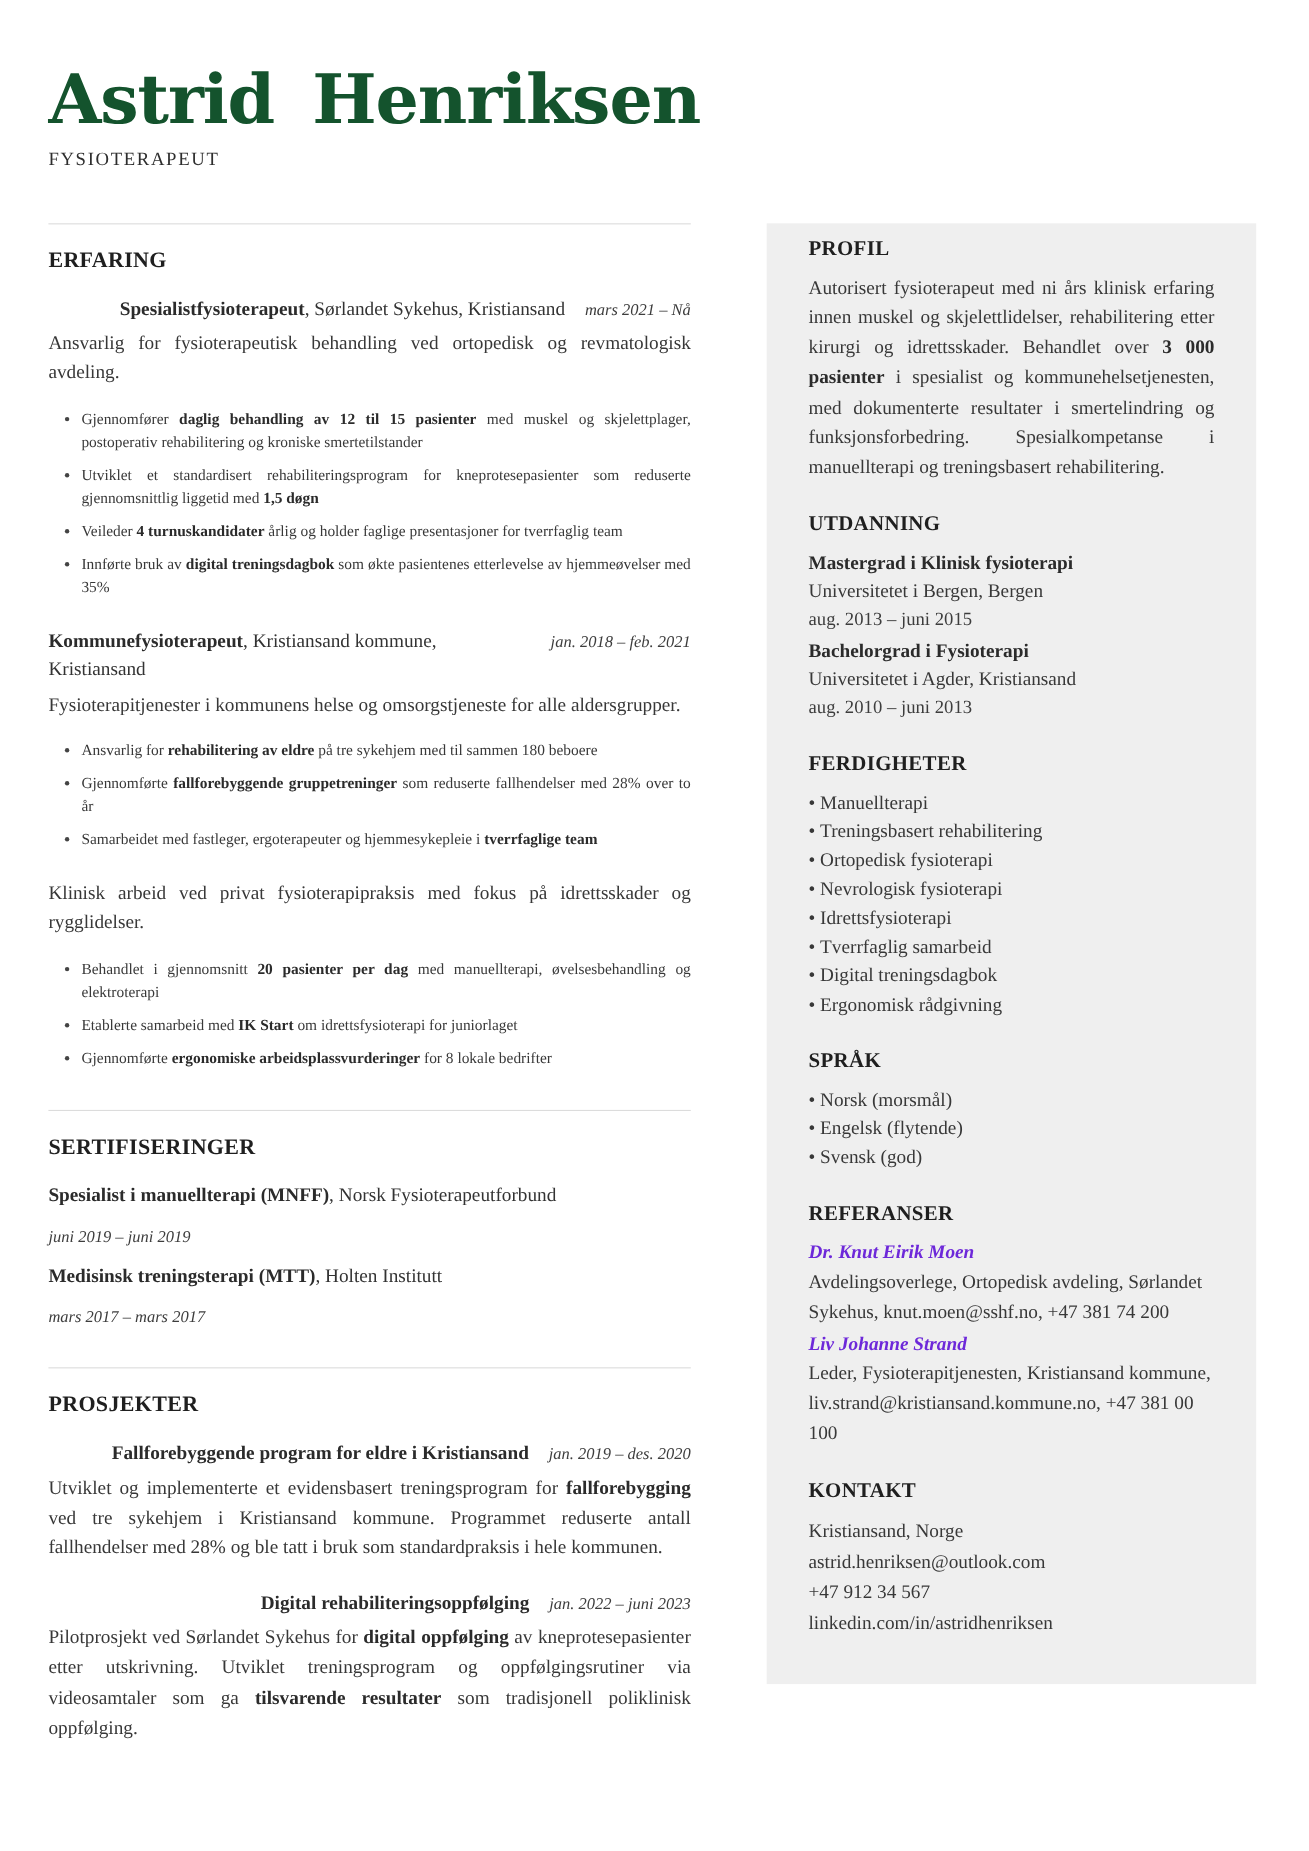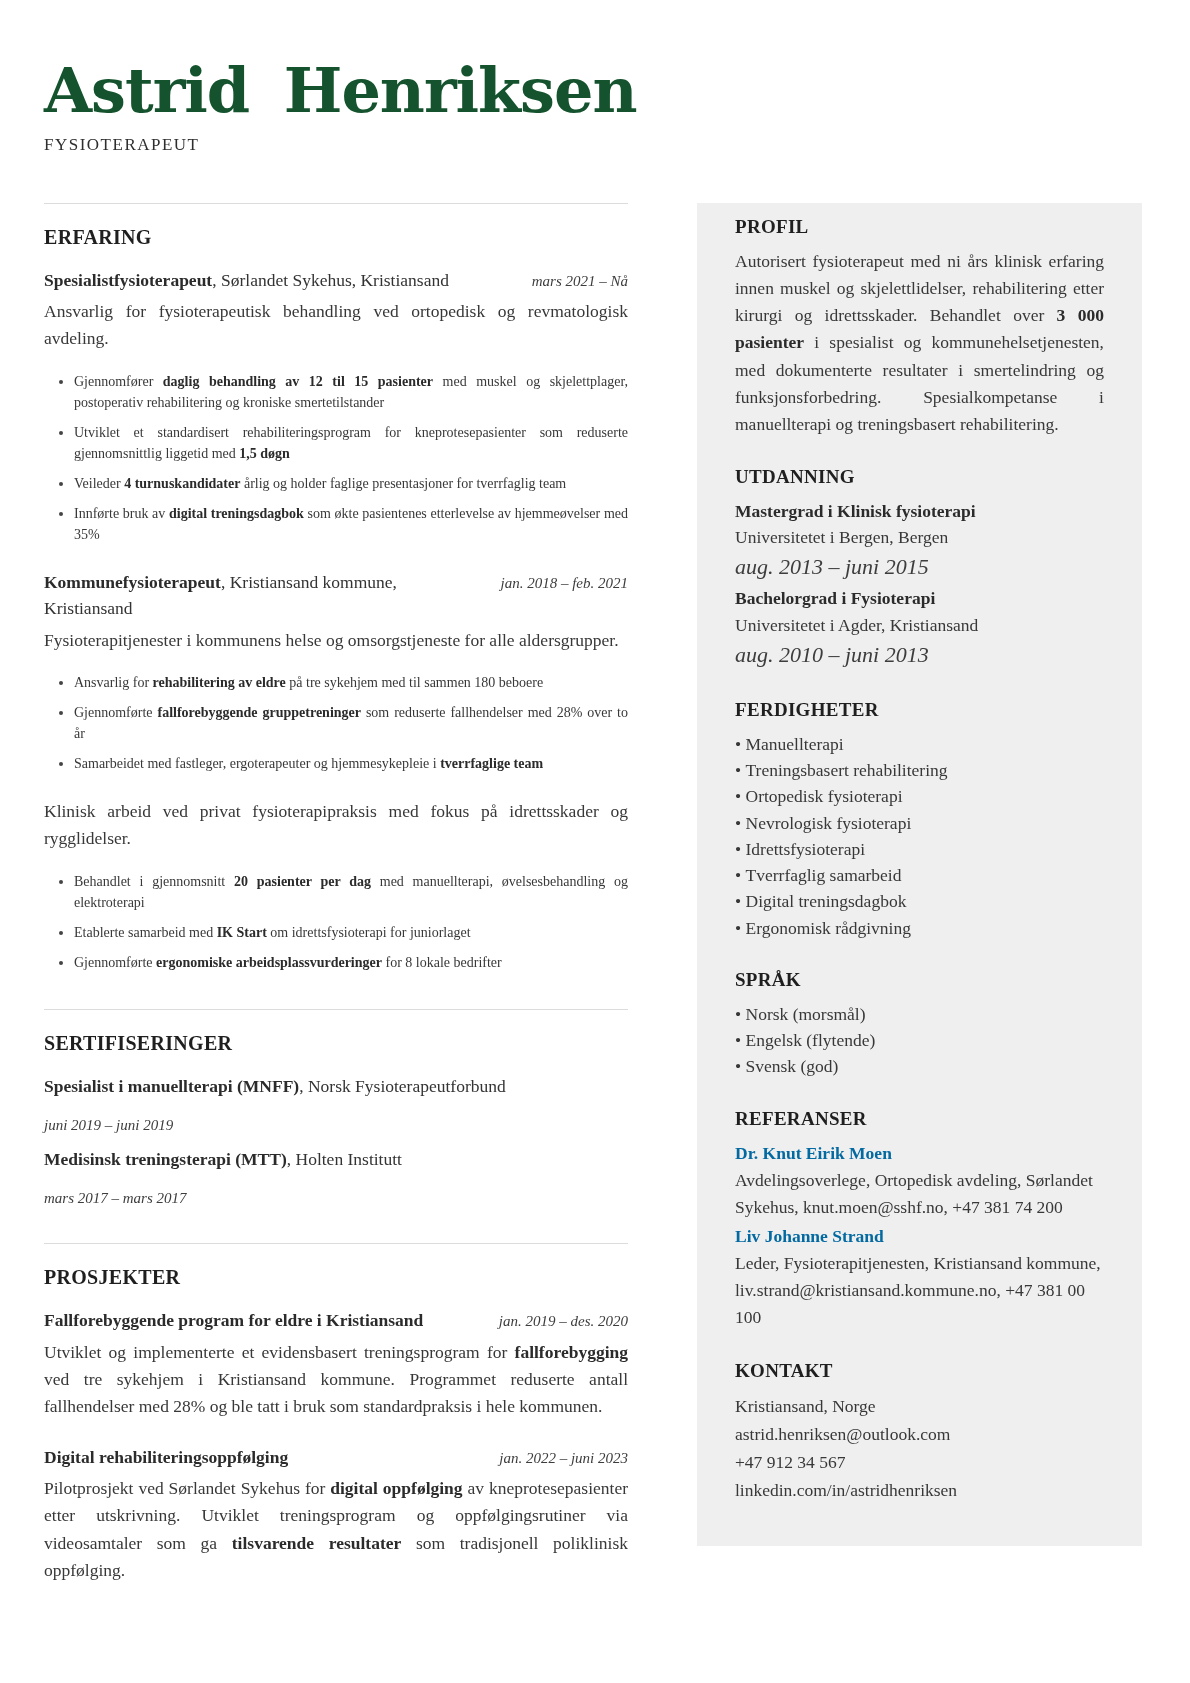--- a/index.html
+++ b/index.html
@@ -50,21 +50,21 @@
     font-size: 20px;
     font-weight: 700;
     color: #1f1f1f;
     letter-spacing: 0.3px;
     margin: 0 0 18px 0;
   }
   .entry { margin-bottom: 24px; }
   .entry:last-child { margin-bottom: 0; }
   .entry-head {
     display: flex;
-    justify-content: space-between;
+    justify-content: flex-end;
     align-items: baseline;
     gap: 18px;
   }
   .entry-title { font-size: 17.5px; color: #333; line-height: 1.5; }
   .entry-title b, .entry-summary b, .bullets b, .entry-body b, .sb-body b { color: #2b2b2b; }
   .entry-date {
     font-size: 15px;
     font-style: italic;
     color: #3d3d3d;
     white-space: nowrap;
@@ -115,30 +115,30 @@
   }
   .sb-body {
     font-size: 17.5px;
     line-height: 1.55;
     text-align: justify;
     color: #383838;
   }
   .edu-item { margin-bottom: 2px; }
   .edu-degree { font-weight: 700; font-size: 17.5px; line-height: 1.5; color: #2b2b2b; }
   .edu-school { font-size: 17.5px; line-height: 1.5; color: #383838; }
-  .edu-date { font-size: 22px; font-style: italic; line-height: 1.5; color: #3d3d3d; }
+  .edu-date { font-size: 17px; line-height: 1.5; color: #3d3d3d; }
   ul.sb-list { margin: 0; padding: 0; list-style: none; }
   ul.sb-list li {
     font-size: 17.5px;
     line-height: 1.5;
     color: #383838;
   }
   ul.sb-list li::before { content: "\2022\00a0"; color: #383838; }
   .ref-item { margin-bottom: 2px; }
-  .ref-name { font-weight: 700; font-size: 17.5px; line-height: 1.55; color: #0369a1; }
+  .ref-name { font-weight: 700; font-size: 17.5px; line-height: 1.55; color: #6d28d9; font-style: italic; }
   .ref-detail { font-size: 17.5px; line-height: 1.55; color: #383838; }
   .contact-line { font-size: 17.5px; line-height: 1.6; color: #383838; }
 </style>
 </head>
 <body>
 
 <div class="page">
 
   <header>
     <h1 class="cv-name">Astrid Henriksen</h1>

